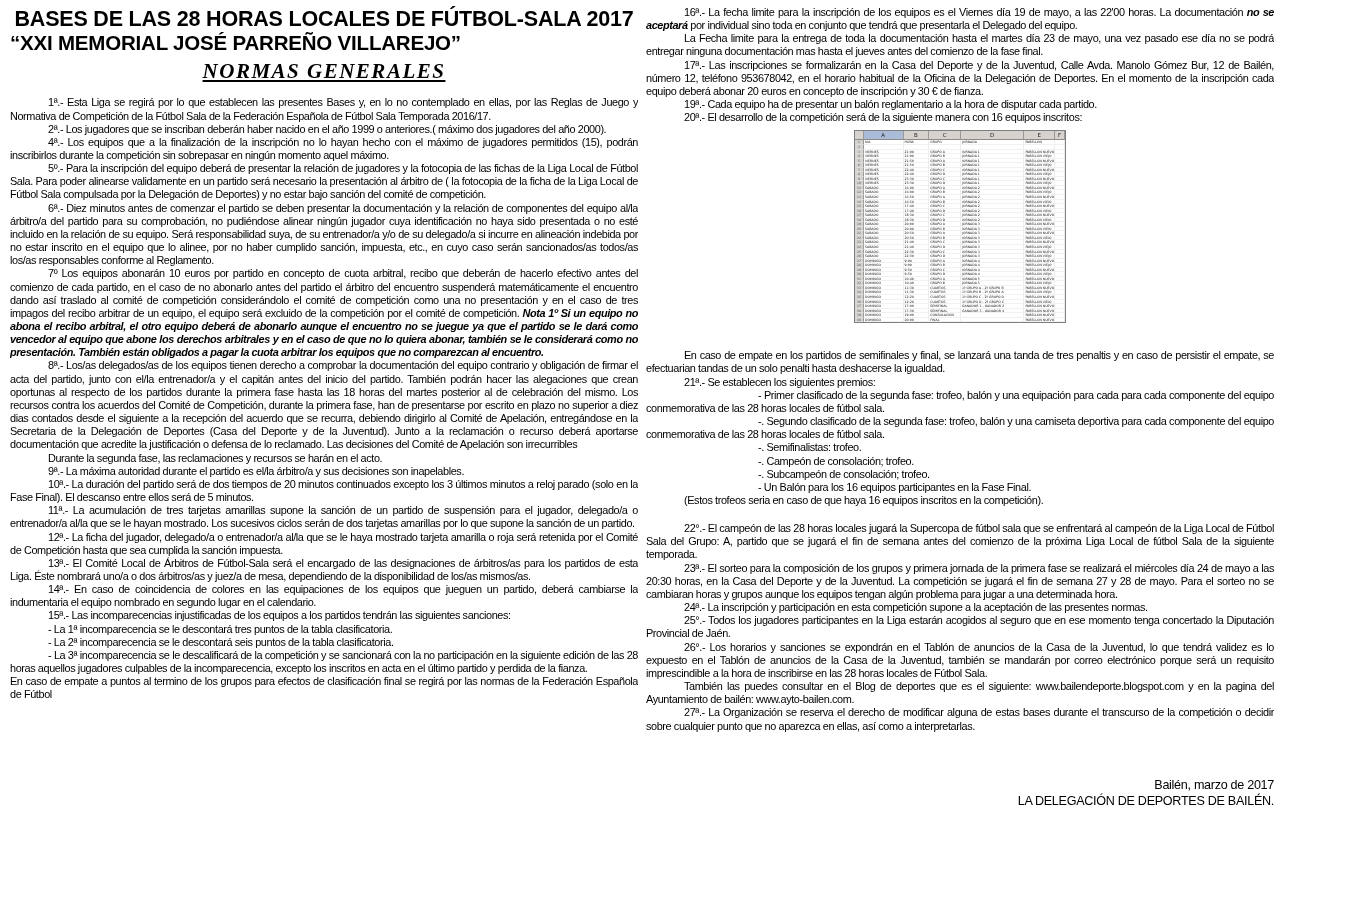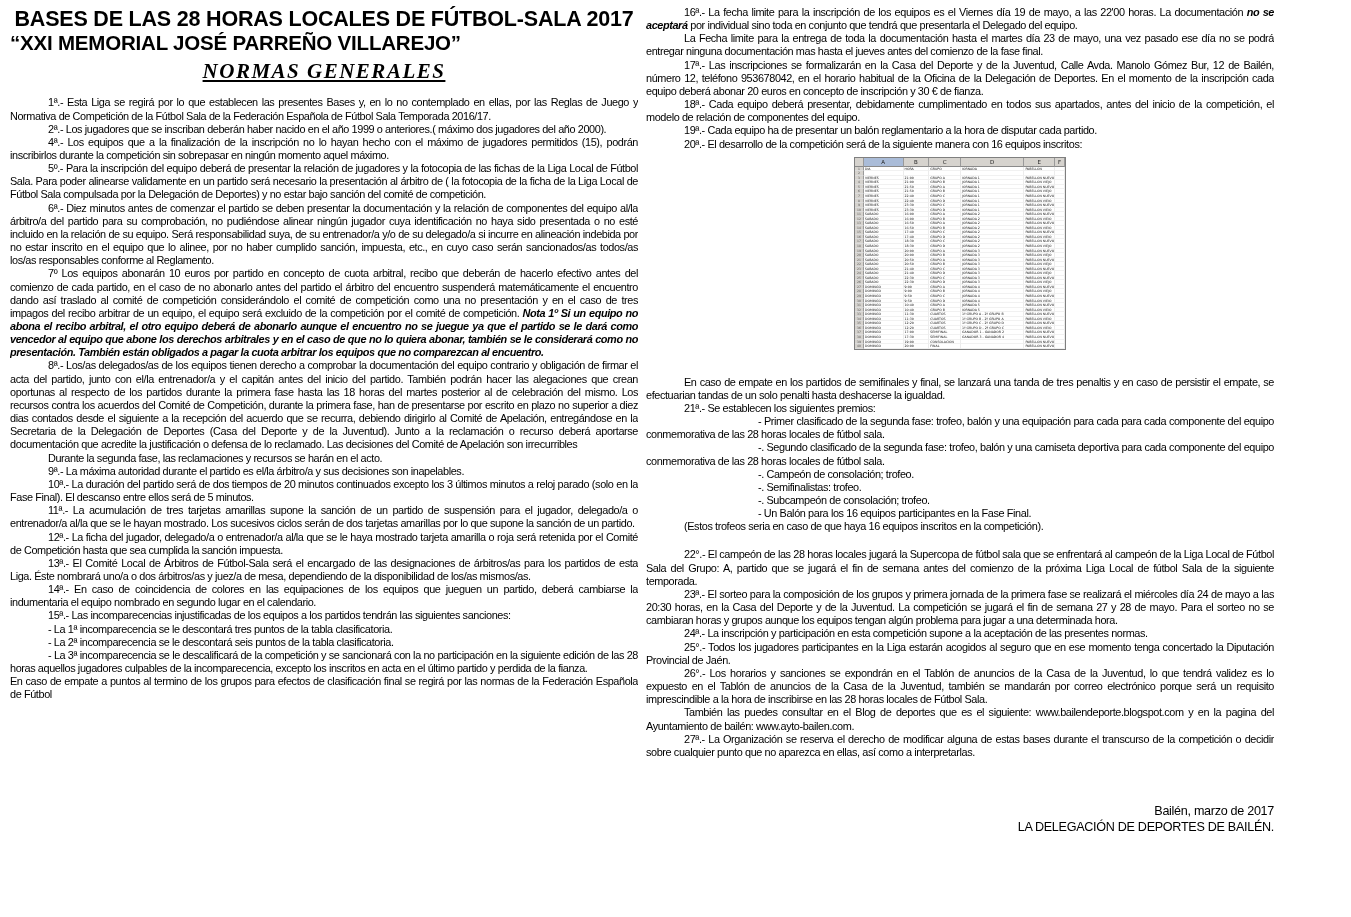--- a/index.html
+++ b/index.html
@@ -59,21 +59,20 @@
         <p class="para indent-normal"><span>- La 2ª incomparecencia se le descontará seis puntos de la tabla clasificatoria.</span></p>
         <p class="para indent-normal"><span>- La 3ª incomparecencia se le descalificará de la competición y se sancionará con la no participación en la siguiente edición de las 28 horas aquellos jugadores culpables de la incomparecencia, excepto los inscritos en acta en el último partido y perdida de la fianza.</span></p>
         <p class="para indent-none"><span>En caso de empate a puntos al termino de los grupos para efectos de clasificación final se regirá por las normas de la Federación Española de Fútbol</span></p>
       </div>
   </div>
   <div class="col">
     <div id="right-paras-top">
         <p class="para indent-normal"><span>16ª.- La fecha limite para la inscripción de los equipos es el Viernes día 19 de mayo, a las 22'00 horas. La documentación </span><span class="bi">no se aceptará</span><span> por individual sino toda en conjunto que tendrá que presentarla el Delegado del equipo.</span></p>
         <p class="para indent-normal"><span>La Fecha limite para la entrega de toda la documentación hasta el martes día 23 de mayo, una vez pasado ese día no se podrá entregar ninguna documentación mas hasta el jueves antes del comienzo de la fase final.</span></p>
         <p class="para indent-normal"><span>17ª.- Las inscripciones se formalizarán en la Casa del Deporte y de la Juventud, Calle Avda. Manolo Gómez Bur, 12 de Bailén, número 12, teléfono 953678042, en el horario habitual de la Oficina de la Delegación de Deportes. En el momento de la inscripción cada equipo deberá abonar 20 euros en concepto de inscripción y 30 € de fianza.</span></p>
-        <p class="para indent-normal"><span>18ª.- Cada equipo deberá presentar, debidamente cumplimentado en todos sus apartados, antes del inicio de la competición, el modelo de relación de componentes del equipo.</span></p>
         <p class="para indent-normal"><span>19ª.- Cada equipo ha de presentar un balón reglamentario a la hora de disputar cada partido.</span></p>
         <p class="para indent-normal"><span>20ª.- El desarrollo de la competición será de la siguiente manera con 16 equipos inscritos:</span></p>
       </div>
     <div class="sheet" id="sheet">
         <div class="srow shead">
           <div class="sc rn"></div>
           <div class="sc ca ha">A</div>
           <div class="sc cb">B</div>
           <div class="sc cc">C</div>
           <div class="sc cd">D</div>
@@ -439,22 +438,22 @@
           <div class="sc cd"></div>
           <div class="sc ce">PABELLON NUEVO</div>
           <div class="sc cf"></div>
         </div>
       </div>
     <div id="right-paras-bottom">
         <p class="para indent-normal"><span>En caso de  empate en los partidos de semifinales y final, se lanzará una tanda de tres penaltis  y en caso de persistir el empate, se efectuarian tandas de un solo penalti hasta deshacerse la igualdad.</span></p>
         <p class="para indent-normal"><span>21ª.- Se establecen los siguientes premios:</span></p>
         <p class="para indent-big"><span>-  Primer clasificado de la segunda fase: trofeo, balón y una equipación para cada para cada componente del equipo conmemorativa de las 28 horas locales de fútbol sala.</span></p>
         <p class="para indent-big"><span>-. Segundo clasificado de la segunda fase: trofeo, balón y una camiseta deportiva para cada componente del equipo conmemorativa de las 28 horas locales de fútbol sala.</span></p>
+        <p class="para indent-big"><span>-. Semifinalistas: trofeo.</span></p>
         <p class="para indent-big"><span>-. Campeón de consolación; trofeo.</span></p>
-        <p class="para indent-big"><span>-. Semifinalistas: trofeo.</span></p>
         <p class="para indent-big"><span>-. Subcampeón de consolación; trofeo.</span></p>
         <p class="para indent-big"><span>-  Un Balón para los 16 equipos participantes en la Fase Final.</span></p>
         <p class="para indent-normal" style=""><span>(Estos trofeos seria en caso de que haya 16 equipos inscritos en la competición).</span></p>
         <p class="para indent-normal" style="margin-top: 15px;"><span>22°.- El campeón de las 28 horas locales jugará la Supercopa de fútbol sala que se enfrentará al campeón de la Liga Local de Fútbol Sala del Grupo: A, partido que se jugará el fin de semana antes del comienzo de la próxima Liga Local de fútbol Sala de la siguiente temporada.</span></p>
         <p class="para indent-normal"><span>23ª.- El sorteo para la composición de los grupos y primera jornada de la primera fase se realizará el miércoles día 24 de mayo a las 20:30 horas, en la Casa del Deporte y de la Juventud. La competición se jugará el fin de semana 27 y 28 de  mayo. Para el sorteo no se cambiaran horas y grupos aunque los equipos tengan algún problema para jugar a una determinada hora.</span></p>
         <p class="para indent-normal"><span>24ª.- La inscripción y participación en esta competición supone a la aceptación de las presentes normas.</span></p>
         <p class="para indent-normal"><span>25°.- Todos los jugadores participantes en la Liga estarán acogidos al seguro que  en ese momento tenga concertado la Diputación Provincial de Jaén.</span></p>
         <p class="para indent-normal"><span>26°.- Los horarios y sanciones se expondrán en el Tablón de anuncios de la Casa de la Juventud, lo que tendrá validez es lo expuesto en el Tablón de anuncios de la Casa de la Juventud, también se mandarán por correo electrónico porque será un requisito imprescindible a la hora de inscribirse en las 28 horas locales de Fútbol Sala.</span></p>
         <p class="para indent-normal"><span>También las puedes consultar en el Blog de deportes que es el siguiente: www.bailendeporte.blogspot.com y en la pagina del Ayuntamiento de bailén: www.ayto-bailen.com.</span></p>
         <p class="para indent-normal"><span>27ª.- La Organización se reserva el derecho de modificar alguna de estas bases durante el transcurso de la competición o decidir sobre cualquier punto que no aparezca en ellas, así como a interpretarlas.</span></p>

